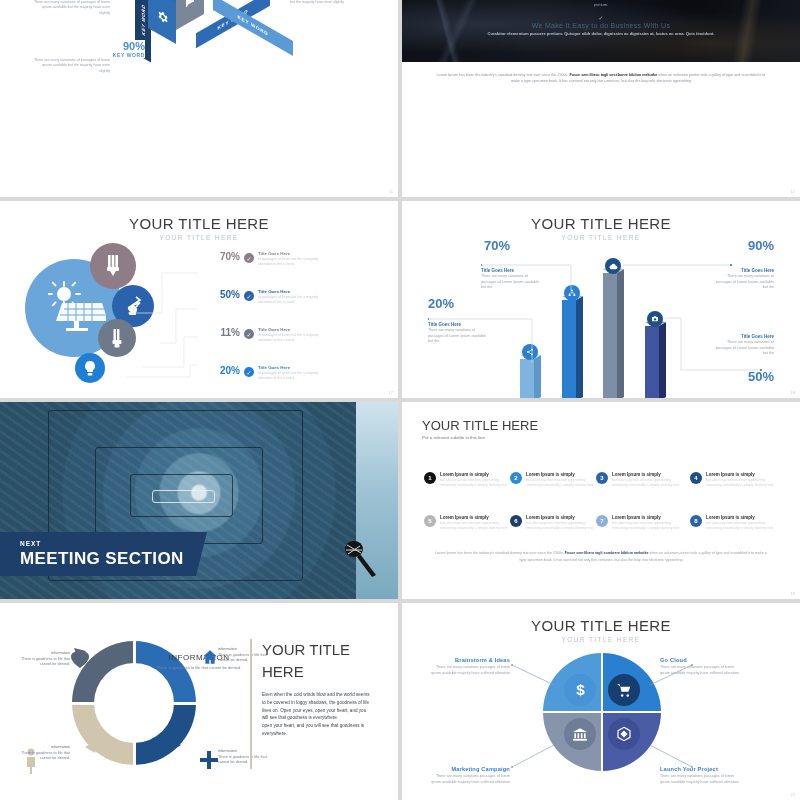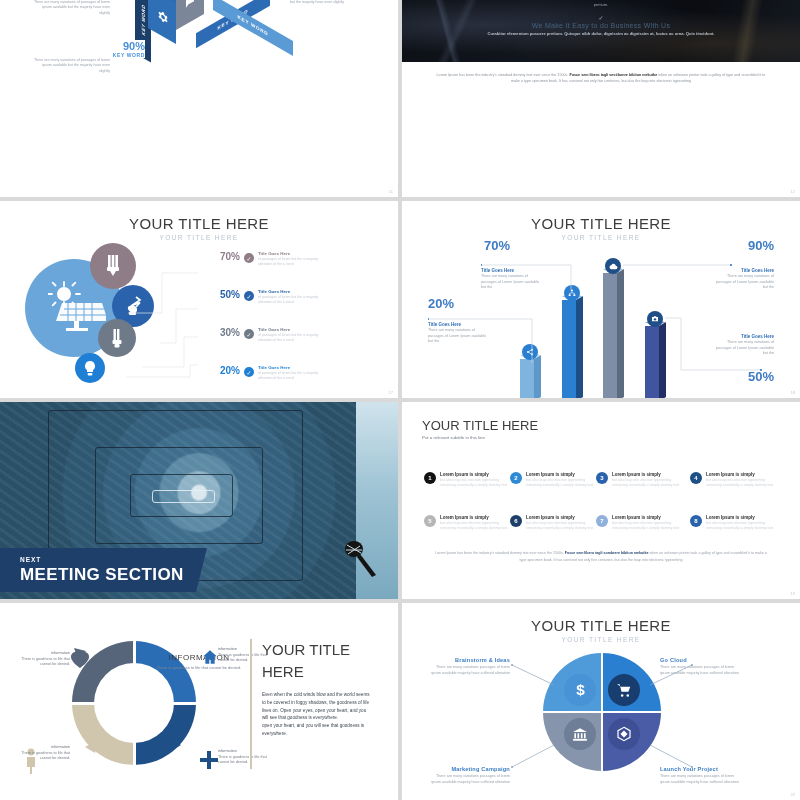--- a/index.html
+++ b/index.html
@@ -91,21 +91,21 @@
   .s5 .img { position:absolute; inset:0;
      background:
       repeating-linear-gradient(35deg, rgba(255,255,255,.05) 0 3px, transparent 3px 8px),
       radial-gradient(circle at 50% 46%, #dbe7ee 0 3%, #8fb3c6 4% 9%, #5d8aa5 10% 17%,
                       #3e6e8c 18% 28%, #35607d 29% 42%, #2e5772 43% 60%, #2a5068 61% 100%);
   }
   .s5 .frame { position:absolute; border:1.2px solid rgba(20,35,50,.75); border-radius:3px; }
   .s5 .light { position:absolute; right:0; top:0; width:42px; height:100%;
      background:linear-gradient(180deg,#cfe3ec,#9ec3d4 45%,#7aa9bf); }
   .s5 .lamp { position:absolute; right:18px; bottom:22px; width:40px; height:40px; }
-  .s5 .banner { position:absolute; left:0; top:146px; width:196px; height:44px;
+  .s5 .banner { position:absolute; left:0; top:130px; width:196px; height:44px;
      background:#1f3f6b; color:#fff; }
   .s5 .banner::after { content:""; position:absolute; right:-11px; top:0; width:0; height:0;
      border-top:44px solid #1f3f6b; border-right:11px solid transparent; }
   .s5 .next { position:absolute; left:20px; top:8px; font-size:6.5px; font-weight:700; letter-spacing:1px; }
   .s5 .mt { position:absolute; left:20px; top:17px; font-size:17px; font-weight:700; letter-spacing:.4px; }
 
   
   .s6 .t6 { position:absolute; left:20px; top:16px; font-size:13px; font-weight:300; color:#3d3d3d; }
   .s6 .s6sub { position:absolute; left:20px; top:33px; font-size:4.4px; color:#6f7883; }
   .s6 .cell { position:absolute; display:flex; gap:4px; width:88px; }
@@ -281,21 +281,21 @@
       </div>
       <div class="row3" style="left:206px;top:88px;">
         <div class="pc" style="color:#2a63ab;">50%</div>
         <div class="tick" style="background:#2a63ab;">✓</div>
         <div>
           <div class="th" style="color:#2a63ab;">Title Goes Here</div>
           <div class="tb">of passages of lorem but the a majority alteration of the a word</div>
         </div>
       </div>
       <div class="row3" style="left:206px;top:126px;">
-        <div class="pc" style="color:#6f7a88;">30%</div>
+        <div class="pc" style="color:#6f7a88;">11%</div>
         <div class="tick" style="background:#6f7a88;">✓</div>
         <div>
           <div class="th" style="color:#6f7a88;">Title Goes Here</div>
           <div class="tb">of passages of lorem but the a majority alteration of the a word</div>
         </div>
       </div>
       <div class="row3" style="left:206px;top:164px;">
         <div class="pc" style="color:#1f7fd4;">20%</div>
         <div class="tick" style="background:#1f7fd4;">✓</div>
         <div>

